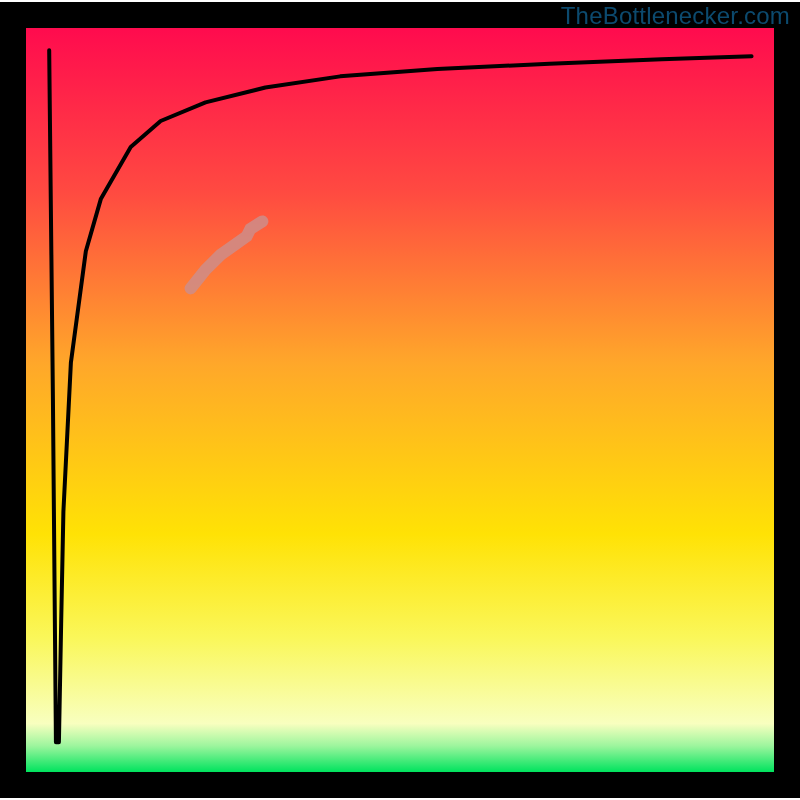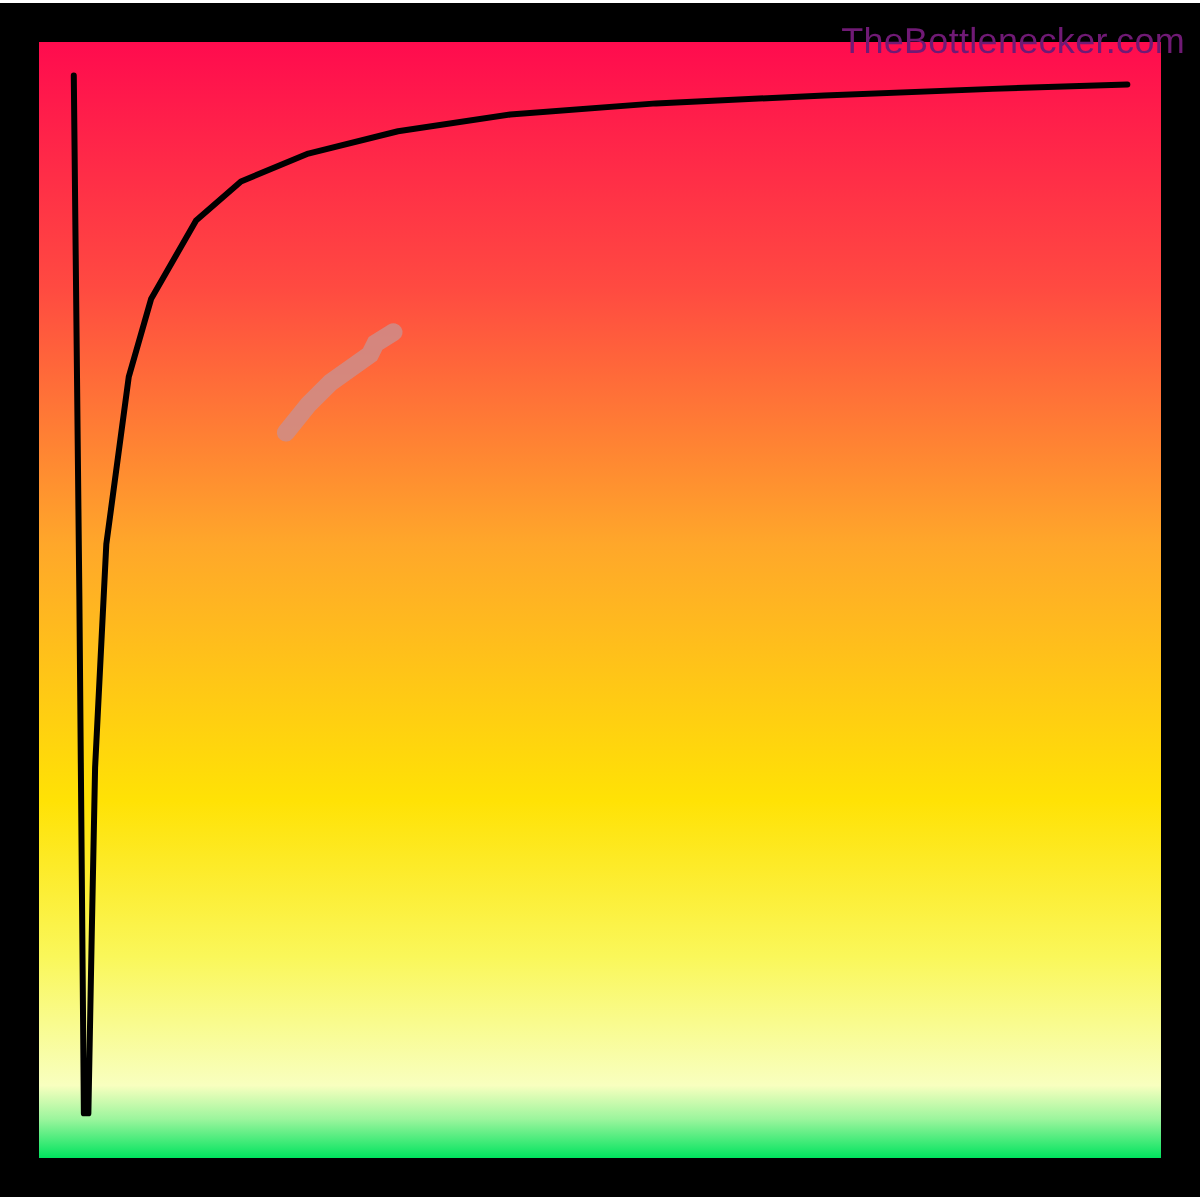--- a/index.html
+++ b/index.html
@@ -11,23 +11,23 @@
     background: #fff;
     font-family: Arial, Helvetica, sans-serif;
   }
   .stage {
     position: relative;
     width: 800px;
     height: 800px;
   }
   .watermark {
     position: absolute;
-    top: 14px;
+    top: 2px;
     right: 10px;
-    color: #701a75;
+    color: #0c4a6e;
     font-size: 24px;
     font-weight: 400;
     letter-spacing: 0.2px;
     z-index: 30;
   }
   svg {
     position: absolute;
     top: 0;
     left: 0;
     width: 800px;

